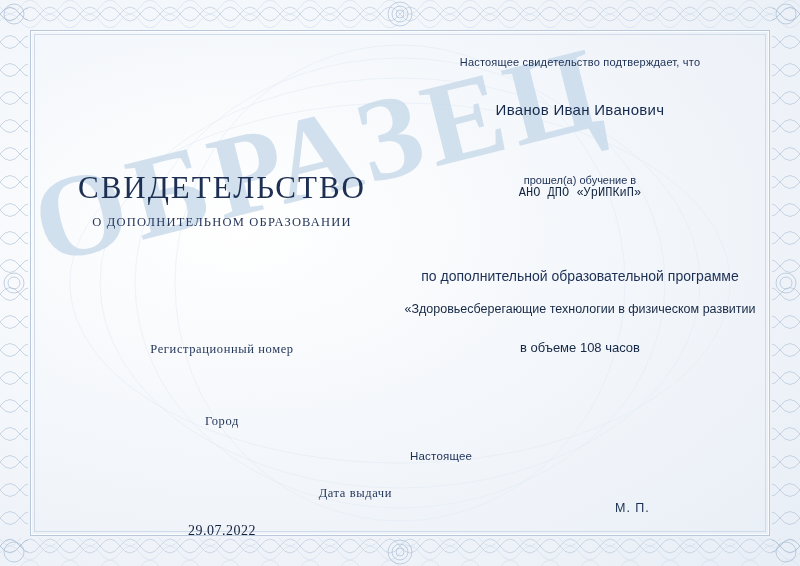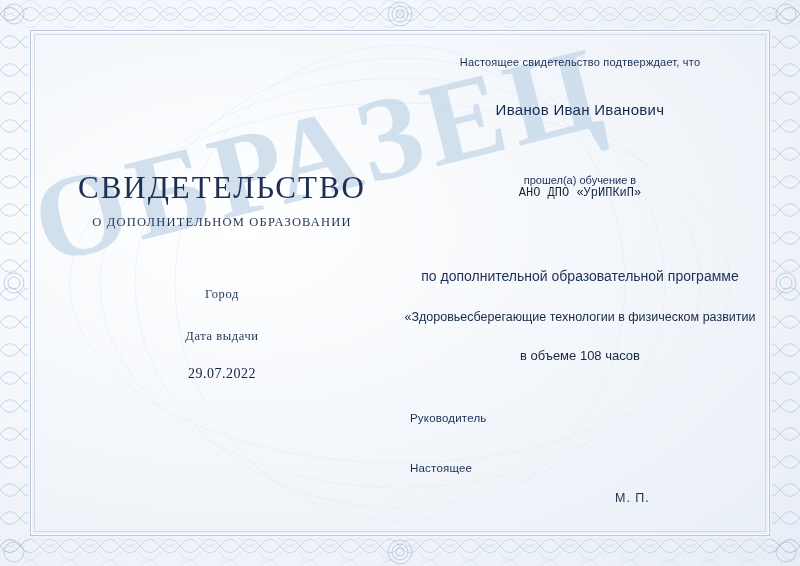--- a/index.html
+++ b/index.html
@@ -88,21 +88,21 @@
   }
 
   .field-label {
     font-family: "Liberation Serif", serif;
     font-size: 12.5px;
     color: #1f3355;
     letter-spacing: 0.6px;
   }
   .reg-number { margin-top: 112px; }
   .city { margin-top: 57px; font-family: Liberation Serif, serif; }
-  .date-label { margin-top: 27px; }
+  .date-label { margin-top: 57px; text-align: right; }
   .date-value {
     font-family: "Liberation Serif", serif;
     font-size: 14px;
     color: #14213d;
     margin-top: 22px;
     letter-spacing: 0.5px;
   }
 
   
   .right-col {
@@ -140,21 +140,21 @@
   .program-label {
     font-family: "Liberation Sans", sans-serif;
     font-size: 14px;
     margin-top: 68px;
     color: #1b2f55;
   }
   .program-title {
     font-family: "Liberation Sans", sans-serif;
     font-size: 12.5px;
     line-height: 26px;
-    margin-top: 20px;
+    margin-top: 12px;
     color: #152844;
     padding: 0 2px;
   }
   .hours {
     font-family: "Liberation Sans", sans-serif;
     font-size: 13px;
     margin-top: 18px;
     color: #152844;
   }
 
@@ -169,21 +169,21 @@
     font-family: "Liberation Sans", sans-serif;
     font-size: 11.5px;
     color: #1b2f55;
     letter-spacing: 0.2px;
   }
   .sig-row.secretary { margin-top: 38px; }
   .stamp {
     font-family: "Liberation Sans", sans-serif;
     font-size: 12.5px;
     color: #18304f;
-    margin-top: 17px;
+    margin-top: 39px;
     margin-left: 205px;
     letter-spacing: 1px;
   }
 </style>
 </head>
 <body>
 
 <div class="certificate">
 
   <svg class="border-frame" viewBox="0 0 800 566" xmlns="http://www.w3.org/2000/svg">
@@ -235,20 +235,21 @@
 
   <div class="inner-line"></div>
   <div class="inner-line2"></div>
 
   <div class="watermark">ОБРАЗЕЦ</div>
 
   <div class="left-col">
     <div class="title-main">СВИДЕТЕЛЬСТВО</div>
     <div class="title-sub">О ДОПОЛНИТЕЛЬНОМ ОБРАЗОВАНИИ</div>
 
+    <div class="field-label reg-number">Регистрационный номер</div>
 
     <div class="field-label city">Город</div>
 
     <div class="field-label date-label">Дата выдачи</div>
     <div class="date-value">29.07.2022</div>
   </div>
 
   <div class="right-col">
     <div class="attest-line">Настоящее свидетельство подтверждает, что</div>
 
@@ -259,18 +260,17 @@
     <div class="org-name">АНО ДПО «УрИПКиП»</div>
 
     <div class="program-label">по дополнительной образовательной программе</div>
 
     <div class="program-title">«Здоровьесберегающие технологии в физическом развитии</div>
 
     <div class="hours">в объеме 108 часов</div>
   </div>
 
   <div class="signature-block">
-    <div class="sig-row">Руководитель</div>
     <div class="sig-row secretary">Настоящее</div>
     <div class="stamp">М. П.</div>
   </div>
 
 </div>
 
 </body></html>

